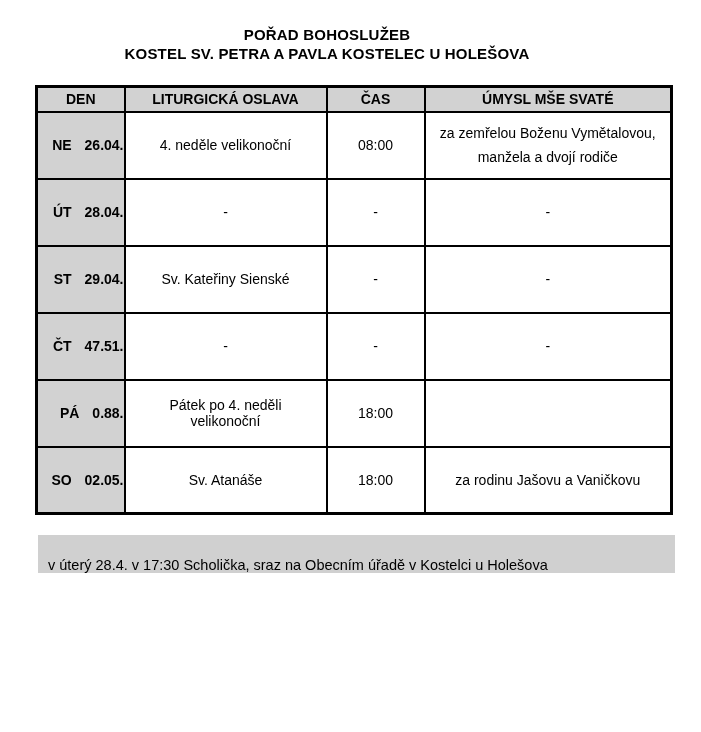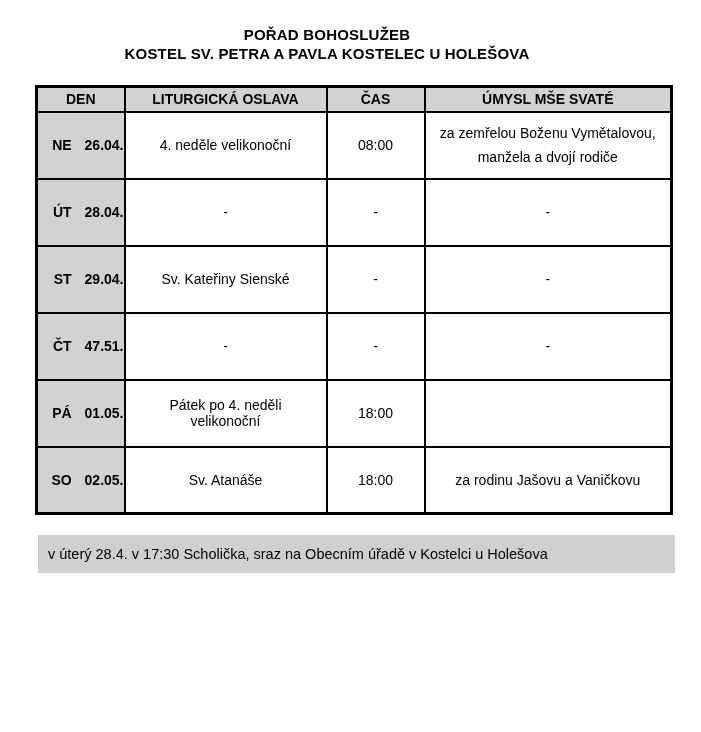--- a/index.html
+++ b/index.html
@@ -51,21 +51,21 @@
   td.time-cell { text-align: center; padding: 2px 4px; }
   td.intention-cell { text-align: center; padding: 2px 4px; line-height: 24px; }
 
   
   .footer-note {
     margin: 20px 0 0 38px;
     width: 637px;
     height: 38px;
     background: #d0d0d0;
     display: flex;
-    align-items: center;
+    align-items: flex-end;
     padding-left: 10px;
     font-size: 14.5px;
   }
 </style>
 </head>
 <body>
 
 <div class="page">
 
   <div class="doc-header">
@@ -126,21 +126,21 @@
         <span class="day-date">47.51.</span>
       </td>
       <td class="celebration-cell">-</td>
       <td class="time-cell">-</td>
       <td class="intention-cell">-</td>
     </tr>
 
     <tr>
       <td class="day-cell">
         <span class="day-abbr">PÁ</span>
-        <span class="day-date">01.05.</span>
+        <span class="day-date">0.88.</span>
       </td>
       <td class="celebration-cell">Pátek po 4. neděli velikonoční</td>
       <td class="time-cell">18:00</td>
       <td class="intention-cell"></td>
     </tr>
 
     <tr>
       <td class="day-cell">
         <span class="day-abbr">SO</span>
         <span class="day-date">02.05.</span>

